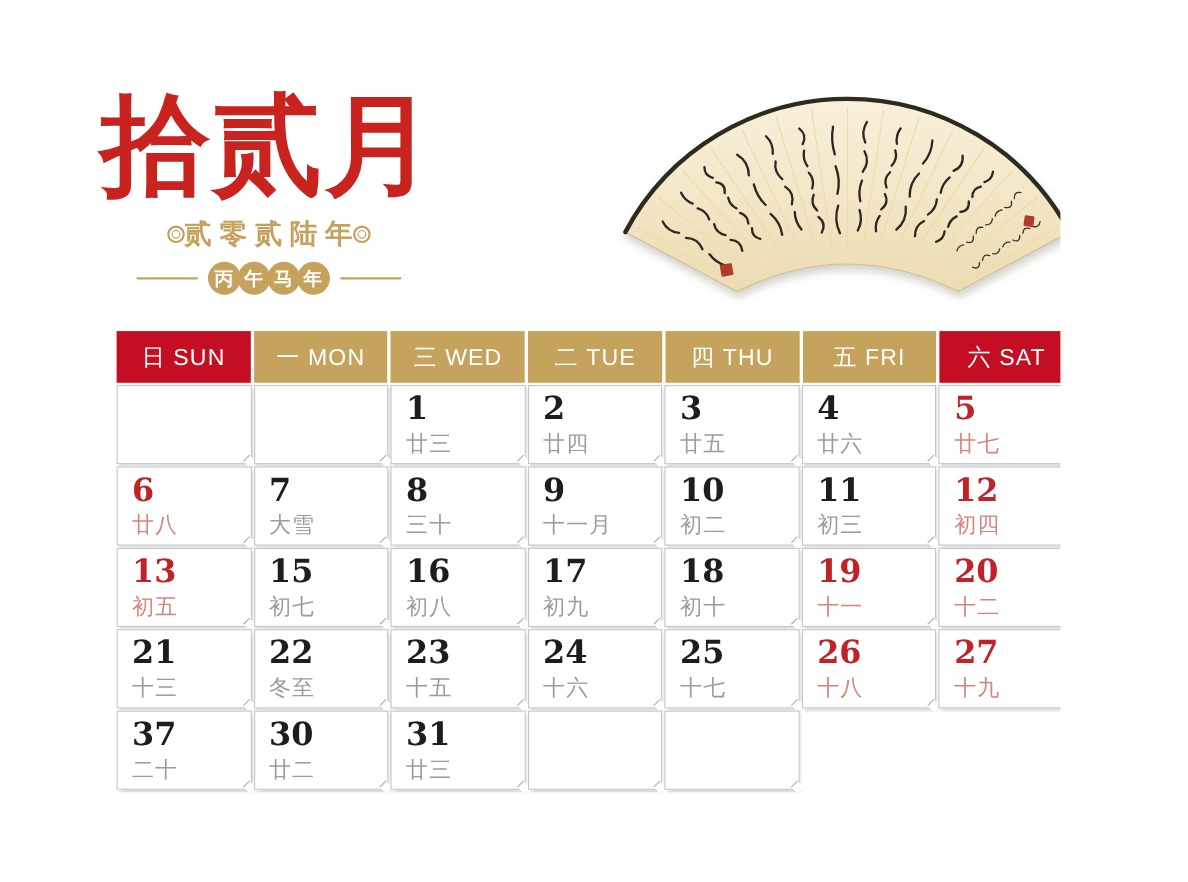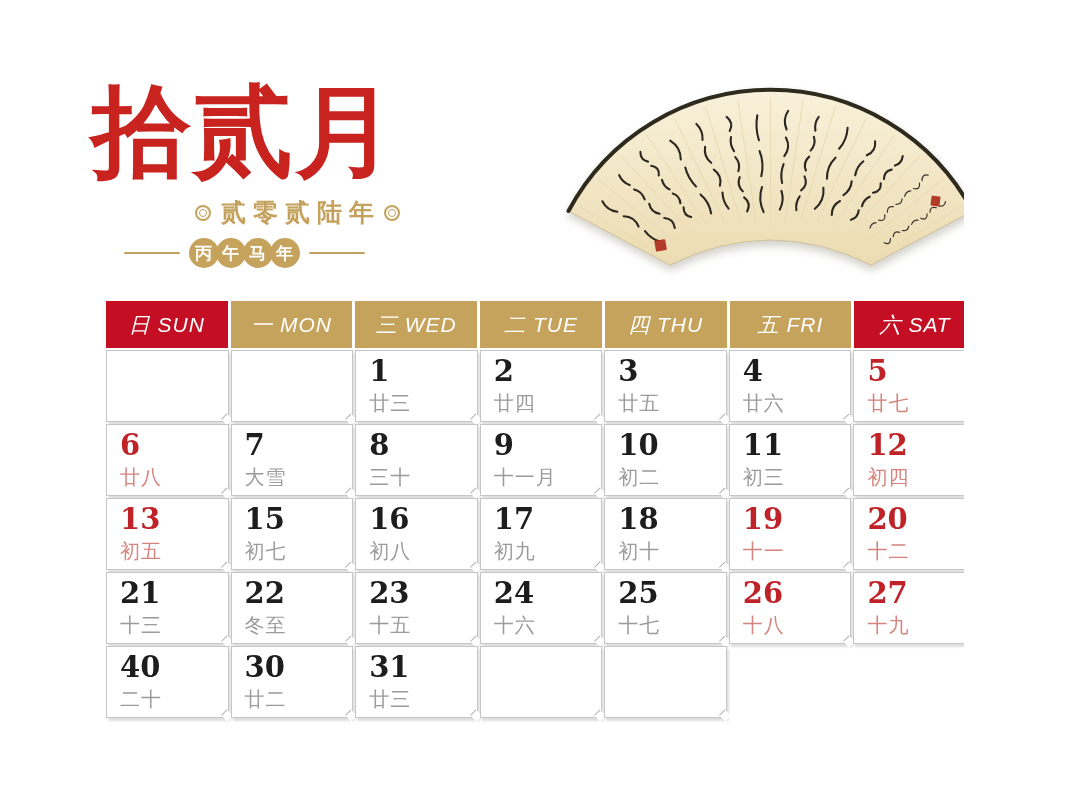--- a/index.html
+++ b/index.html
@@ -13,42 +13,42 @@
     --lunar-red:#d5837d;
   }
   html,body{margin:0;padding:0;background:#ffffff;}
   .page{position:relative;width:964px;height:802px;background:#ffffff;overflow:hidden;
         font-family:"Liberation Sans",sans-serif;}
 
   
   .title-block{position:absolute;left:88px;top:80px;width:312px;text-align:center;}
   .month-title{font-family:"DejaVu Serif","Liberation Serif",serif;font-weight:700;
                font-size:100px;line-height:1.02;color:var(--red);letter-spacing:2px;}
-  .year-line{margin-top:14px;display:flex;align-items:center;justify-content:flex-end;gap:10px;}
+  .year-line{margin-top:14px;display:flex;align-items:center;justify-content:center;}
   .year-text{font-family:"DejaVu Serif","Liberation Serif",serif;font-weight:700;
              font-size:25px;color:var(--gold);letter-spacing:7px;margin-right:-7px;}
   .bullseye{position:relative;width:16px;height:16px;border:2px solid var(--gold);
             border-radius:50%;box-sizing:border-box;flex:0 0 auto;}
   .bullseye::after{content:"";position:absolute;inset:2px;border:1.5px solid var(--gold);
             border-radius:50%;}
   .zodiac-line{margin-top:9px;display:flex;align-items:center;justify-content:center;gap:9px;}
   .rule{width:56px;height:2px;background:var(--gold);border-radius:1px;}
   .coins{display:flex;}
   .coin{width:30px;height:30px;border-radius:50%;background:var(--gold-bg);color:#ffffff;
         font-family:"DejaVu Serif","Liberation Serif",serif;font-weight:700;font-size:17px;
         display:flex;align-items:center;justify-content:center;margin-left:-3px;}
   .coin:first-child{margin-left:0;}
 
   
   .fan-wrap{position:absolute;left:563px;top:84px;width:417px;height:190px;}
   .fan-wrap svg{filter:drop-shadow(1px 5px 4px rgba(95,85,60,.28));}
 
   
   .calendar{position:absolute;left:106px;top:301px;width:870px;}
-  .weekday-row{display:grid;grid-template-columns:repeat(7,1fr);gap:3px;height:47px;margin-bottom:2px;font-style:italic;}
+  .weekday-row{display:grid;grid-template-columns:repeat(7,1fr);gap:3px;height:47px;margin-bottom:2px;}
   .hcell{display:flex;align-items:center;justify-content:center;color:#ffffff;
          font-size:21px;letter-spacing:1px;background:var(--gold-bg);}
   .hcell.weekend{background:var(--red-bg);}
   .day-grid{display:grid;grid-template-columns:repeat(7,1fr);gap:2px;}
   .cell{position:relative;height:72px;background:#ffffff;border:1px solid #c6c6c6;
         box-shadow:2px 3px 2px rgba(0,0,0,.13);padding:5px 6px 0 13px;box-sizing:border-box;}
   .cell::after{content:"";position:absolute;right:-3px;bottom:-3px;width:8px;height:8px;
         background:#ffffff;border-top:1px solid #ababab;transform:rotate(-45deg);}
   .date{display:block;font-family:"DejaVu Serif","Liberation Serif",serif;font-weight:700;
         font-size:29px;line-height:1.05;color:var(--ink);}
@@ -287,21 +287,21 @@
         </div>
         <div class="cell">
           <span class="date weekend">26</span>
           <span class="lunar weekend">十八</span>
         </div>
         <div class="cell">
           <span class="date weekend">27</span>
           <span class="lunar weekend">十九</span>
         </div>
         <div class="cell">
-          <span class="date">40</span>
+          <span class="date">37</span>
           <span class="lunar">二十</span>
         </div>
         <div class="cell">
           <span class="date">30</span>
           <span class="lunar">廿二</span>
         </div>
         <div class="cell">
           <span class="date">31</span>
           <span class="lunar">廿三</span>
         </div>

